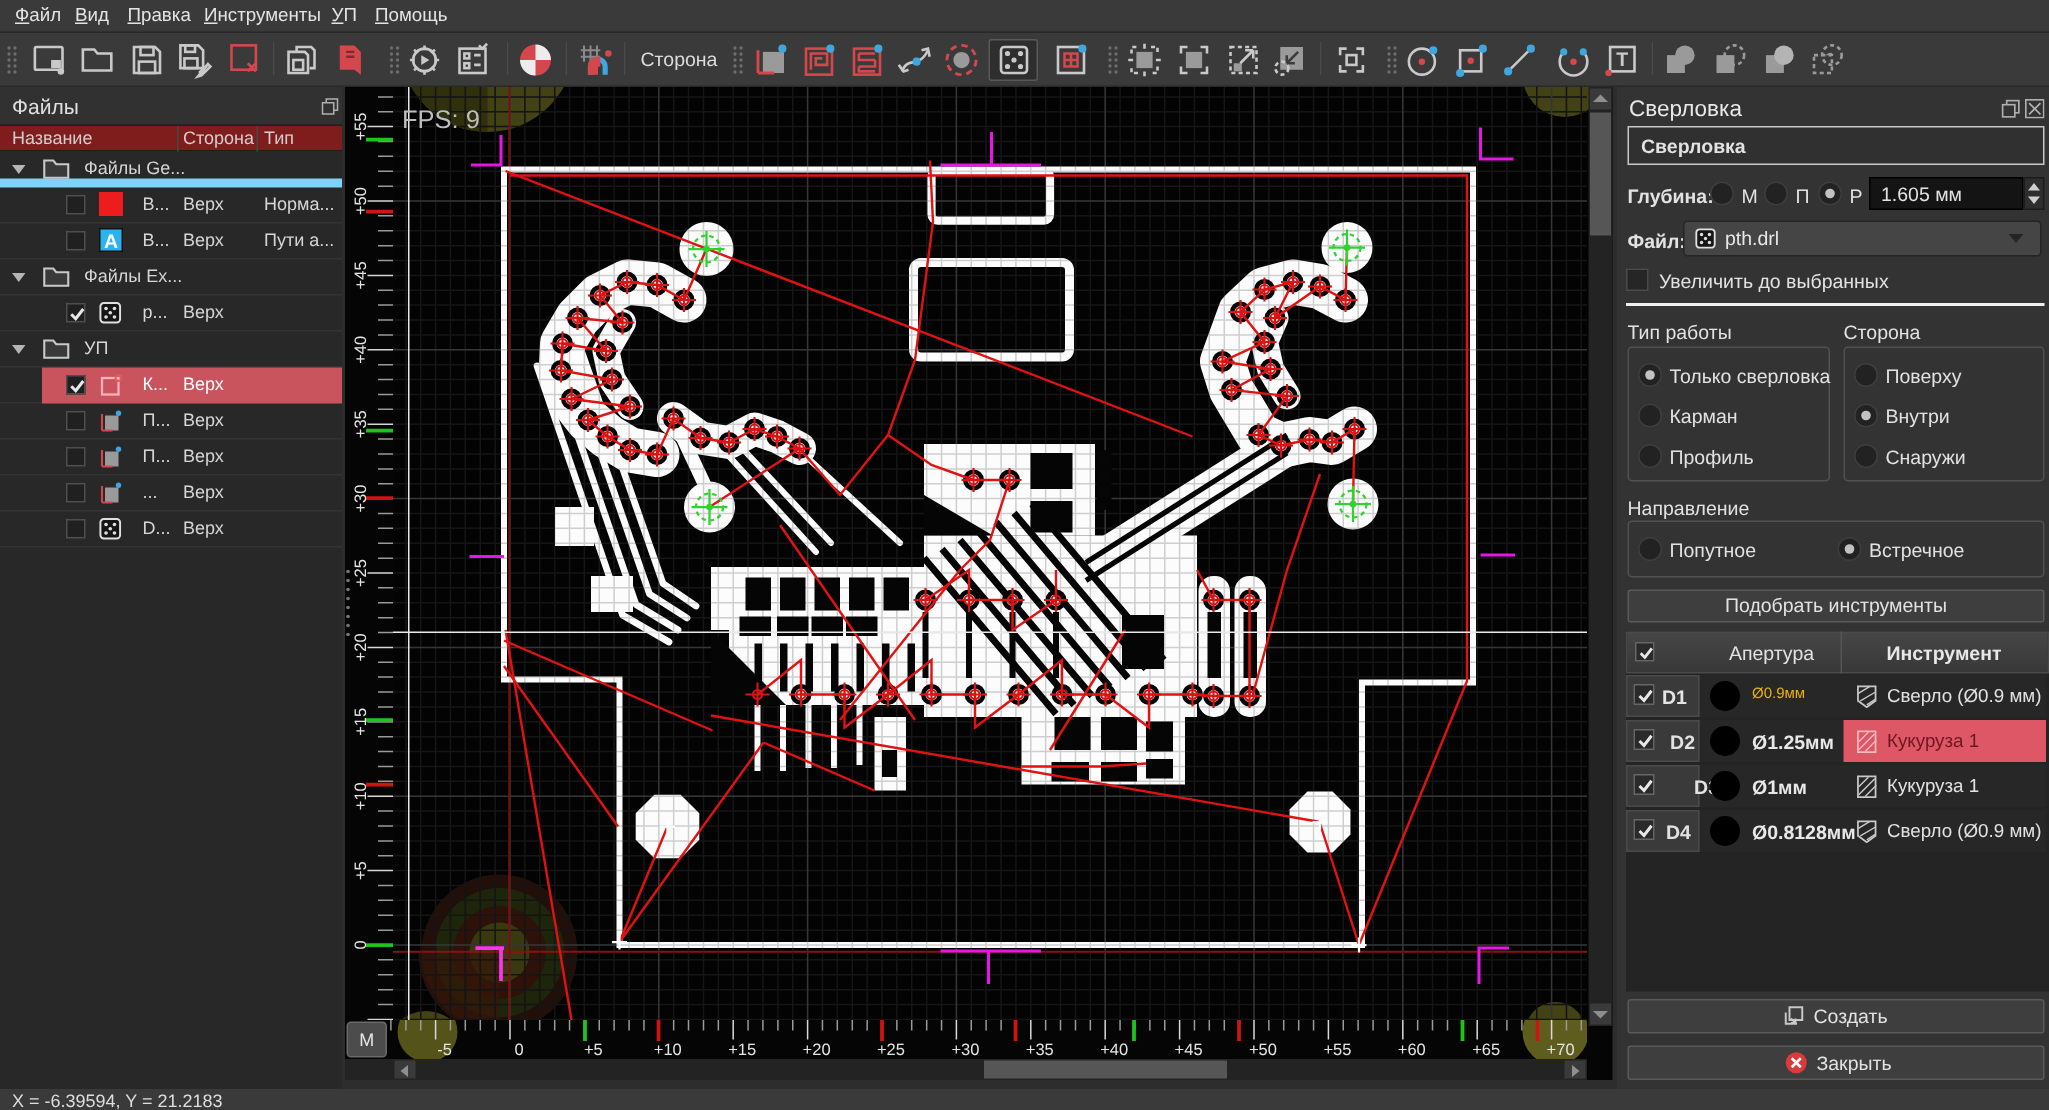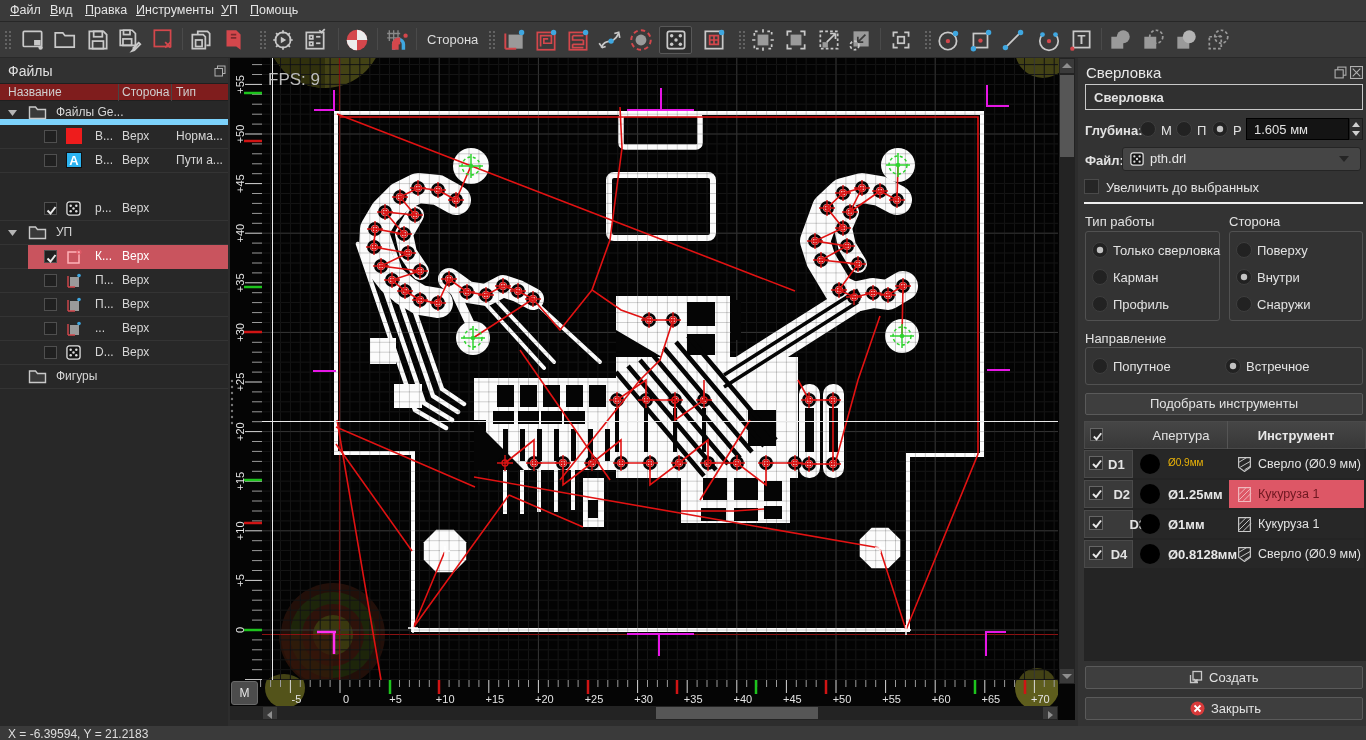--- a/index.html
+++ b/index.html
@@ -274,20 +274,29 @@
         <div style="position:absolute;left:122px;top:4px;font-size:12px;color:#d6d6d6;white-space:nowrap">Верх</div>
         <div style="position:absolute;left:176px;top:4px;font-size:12px;color:#d6d6d6;white-space:nowrap">Норма...</div>
       </div>
 <div style="position:absolute;left:0;top:48px;width:228px;height:24px;border-bottom:1px solid #343434">
         <div style="position:absolute;left:44px;top:5px;width:13px;height:13px;background:#202020;border:1px solid #4f4f4f"></div>
         <div style="position:absolute;left:66px;top:3px;width:16px;height:16px;background:#2bb3f0;border:1px solid #111;color:#fff;font-weight:bold;font-size:13px;text-align:center;line-height:16px">A</div>
         <div style="position:absolute;left:95px;top:4px;font-size:12px;color:#d6d6d6;white-space:nowrap">В...</div>
         <div style="position:absolute;left:122px;top:4px;font-size:12px;color:#d6d6d6;white-space:nowrap">Верх</div>
         <div style="position:absolute;left:176px;top:4px;font-size:12px;color:#d6d6d6;white-space:nowrap">Пути а...</div>
       </div>
+<div style="position:absolute;left:0;top:72px;width:228px;height:24px;border-bottom:1px solid #343434">
+        <svg style="position:absolute;left:8px;top:9px" width="9" height="6" viewBox="0 0 9 6">
+          <path d="M0 0 h9 l-4.5 6 Z" fill="#b5b5b5"></path>
+        </svg>
+        <svg style="position:absolute;left:28px;top:4px" width="19" height="15" viewBox="0 0 19 15">
+          <path d="M1.5 13.5 V2 h6 l2 2.5 h8 v9 Z" fill="#3a3a3a" stroke="#c9c9c9" stroke-width="1.4"></path>
+        </svg>
+        <div style="position:absolute;left:56px;top:4px;font-size:12px;color:#d6d6d6;white-space:nowrap">Файлы Ex...</div>
+      </div>
 <div style="position:absolute;left:0;top:96px;width:228px;height:24px;border-bottom:1px solid #343434">
         <div style="position:absolute;left:44px;top:5px;width:13px;height:13px;background:#202020;border:1px solid #4f4f4f"><svg width="13" height="13" viewBox="0 0 13 13">
             <path d="M2.5 6.5 L5.5 9.5 L10.5 3" stroke="#e8e8e8" stroke-width="2" fill="none"></path>
           </svg></div>
         <svg style="position:absolute;left:66px;top:4px" width="15" height="15" viewBox="0 0 16 16">
           <rect x="1" y="1" width="14" height="14" rx="2.5" fill="#161616" stroke="#e0e0e0" stroke-width="1.4"></rect>
           <circle cx="5" cy="5" r="1.3" fill="#e0e0e0"></circle>
           <circle cx="11" cy="5" r="1.3" fill="#e0e0e0"></circle>
           <circle cx="8" cy="8" r="1.3" fill="#e0e0e0"></circle>
           <circle cx="5" cy="11" r="1.3" fill="#e0e0e0"></circle>
@@ -352,26 +361,20 @@
         <svg style="position:absolute;left:66px;top:4px" width="15" height="15" viewBox="0 0 16 16">
           <rect x="1" y="1" width="14" height="14" rx="2.5" fill="#161616" stroke="#e0e0e0" stroke-width="1.4"></rect>
           <circle cx="5" cy="5" r="1.3" fill="#e0e0e0"></circle>
           <circle cx="11" cy="5" r="1.3" fill="#e0e0e0"></circle>
           <circle cx="8" cy="8" r="1.3" fill="#e0e0e0"></circle>
           <circle cx="5" cy="11" r="1.3" fill="#e0e0e0"></circle>
           <circle cx="11" cy="11" r="1.3" fill="#e0e0e0"></circle>
         </svg>
         <div style="position:absolute;left:95px;top:4px;font-size:12px;color:#d6d6d6;white-space:nowrap">D...</div>
         <div style="position:absolute;left:122px;top:4px;font-size:12px;color:#d6d6d6;white-space:nowrap">Верх</div>
-      </div>
-<div style="position:absolute;left:0;top:264px;width:228px;height:24px;border-bottom:1px solid #343434">
-        <svg style="position:absolute;left:28px;top:4px" width="19" height="15" viewBox="0 0 19 15">
-          <path d="M1.5 13.5 V2 h6 l2 2.5 h8 v9 Z" fill="#3a3a3a" stroke="#c9c9c9" stroke-width="1.4"></path>
-        </svg>
-        <div style="position:absolute;left:56px;top:4px;font-size:12px;color:#d6d6d6;white-space:nowrap">Фигуры</div>
       </div>
 </div>
   </div>
 <div class="abs" style="left:230px;top:58px;width:845px;height:662px;background:#050505"></div>
 <svg class="art" width="845" height="622" viewBox="230 58 845 622" style="position:absolute;left:230px;top:58px">
 <rect x="230" y="58" width="845" height="622" fill="#030303"></rect>
 <g opacity="0.6">
 <circle cx="333" cy="635" r="52" fill="#38180e"></circle>
 <circle cx="333" cy="635" r="43" fill="#2f3d10"></circle>
 <circle cx="333" cy="635" r="31" fill="#4c1d10"></circle>

